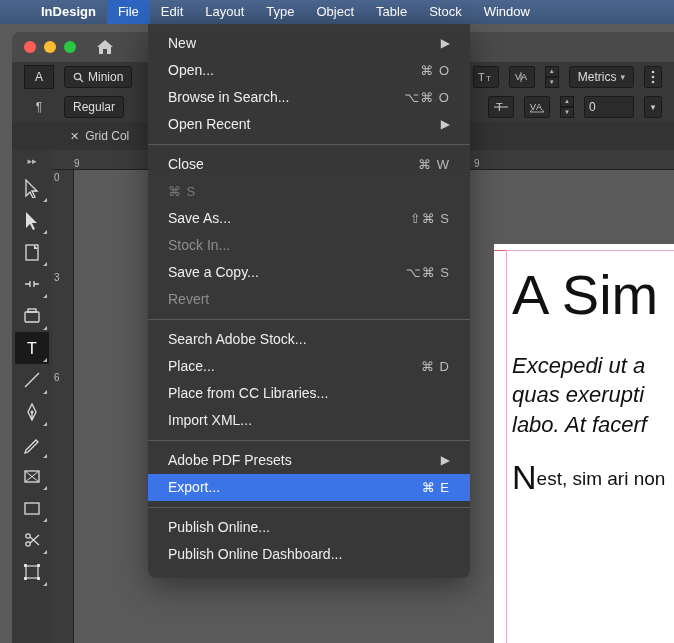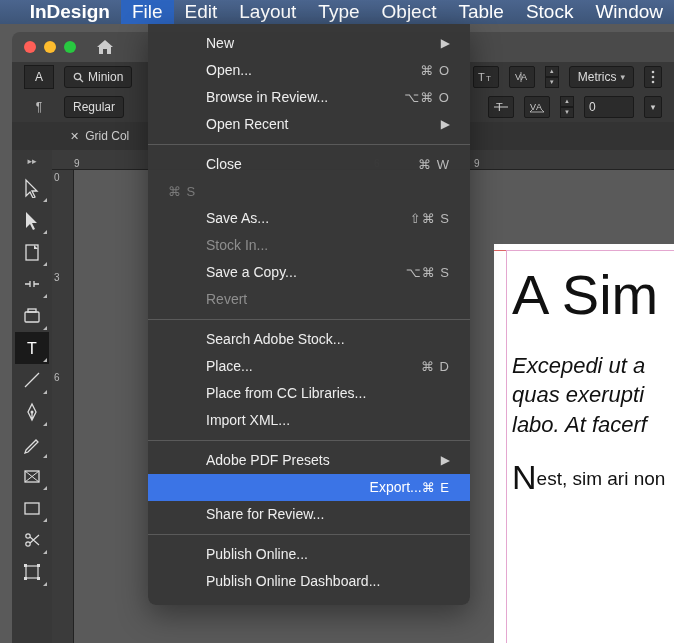--- a/index.html
+++ b/index.html
@@ -1,19 +1,19 @@
 <!DOCTYPE html>
 <html><head>
 <meta charset="utf-8">
 <style>
 * { margin:0; padding:0; box-sizing:border-box; font-family:-apple-system,BlinkMacSystemFont,"Segoe UI",Helvetica,Arial,sans-serif; -webkit-font-smoothing:antialiased; }
 body { width:674px; height:643px; background:#5a5a5a; overflow:hidden; position:relative; }
 
 
-.menubar { position:absolute; top:0; left:0; right:0; height:24px; background:linear-gradient(#4b658e,#3d5578); display:flex; align-items:center; color:#fff; font-size:19px; }
+.menubar { position:absolute; top:0; left:0; right:0; height:24px; background:linear-gradient(#4b658e,#3d5578); display:flex; align-items:center; color:#fff; font-size:13px; }
 .apple { width:30px; text-align:center; font-size:15px; }
 .menu-item { padding:0 11px; height:24px; line-height:24px; cursor:default; }
 .menu-item.app { font-weight:600; }
 .menu-item.open { background:#2c64bf; }
 
 
 .win { position:absolute; top:32px; left:12px; right:0; bottom:0; background:#4a4a4a; border-top-left-radius:8px; }
 .titlebar { height:30px; display:flex; align-items:center; padding:0 12px; gap:8px; }
 .tl-btn { width:12px; height:12px; border-radius:50%; }
 .red{background:#ff5f57}.yellow{background:#febc2e}.green{background:#28c840}
@@ -57,26 +57,26 @@
 .redline { position:absolute; top:6px; left:0; right:0; height:1px; background:#d66; }
 .pg-text { padding:22px 0 0 18px; font-family:Georgia,"Times New Roman",serif; color:#111; }
 .hd { font-size:56px; line-height:1.05; white-space:nowrap; }
 .body-it { font-style:italic; font-size:22px; line-height:1.35; margin-top:26px; white-space:nowrap; }
 .body2 { font-size:19px; margin-top:18px; white-space:nowrap; }
 .dropN { font-size:34px; vertical-align:-4px; }
 
 
 .dropdown { position:absolute; top:24px; left:148px; width:322px; background:rgba(55,55,55,0.98); border-bottom-left-radius:8px; border-bottom-right-radius:8px; padding:6px 0 10px; box-shadow:0 10px 30px rgba(0,0,0,0.4); color:#eee; font-size:14px; }
 .mi { position:relative; height:27px; line-height:27px; padding:0 20px; display:flex; align-items:center; }
-.mi .lbl { flex:1; white-space:nowrap;margin-left:38px; }
+.mi .lbl { flex:1; white-space:nowrap; }
 .mi .sc { color:#bbb; font-size:13px; letter-spacing:1px; }
 .mi .arr { color:#ccc; font-size:12px; }
 .mi.disabled { color:#8e8e8e; }
 .mi.disabled .sc { color:#7a7a7a; }
-.mi.hl { background:#3b74e6; color:#fff;text-align:right; }
+.mi.hl { background:#3b74e6; color:#fff; }
 .mi.hl .sc { color:#fff; }
 .sep { height:1px; background:#5a5a5a; margin:6px 0; }
 
 svg { display:block; }
 </style>
 </head>
 <body>
 
 <div class="menubar">
   <div class="apple"></div>
@@ -312,21 +312,21 @@
 <div class="dropdown" id="file-menu">
     <div class="mi">
       <span class="lbl">New</span>
       <span class="arr">▶</span>
     </div>
     <div class="mi">
       <span class="lbl">Open...</span>
       <span class="sc">⌘ O</span>
     </div>
     <div class="mi">
-      <span class="lbl">Browse in Review...</span>
+      <span class="lbl">Browse in Search...</span>
       <span class="sc">⌥⌘ O</span>
     </div>
     <div class="mi">
       <span class="lbl">Open Recent</span>
       <span class="arr">▶</span>
     </div>
     <div class="sep"></div>
     <div class="mi">
       <span class="lbl">Close</span>
       <span class="sc">⌘ W</span>
@@ -364,23 +364,20 @@
     </div>
     <div class="sep"></div>
     <div class="mi">
       <span class="lbl">Adobe PDF Presets</span>
       <span class="arr">▶</span>
     </div>
     <div class="mi hl">
       <span class="lbl">Export...</span>
       <span class="sc">⌘ E</span>
     </div>
-    <div class="mi">
-      <span class="lbl">Share for Review...</span>
-    </div>
     <div class="sep"></div>
     <div class="mi">
       <span class="lbl">Publish Online...</span>
     </div>
     <div class="mi">
       <span class="lbl">Publish Online Dashboard...</span>
     </div>
   </div>
 
 </body></html>

